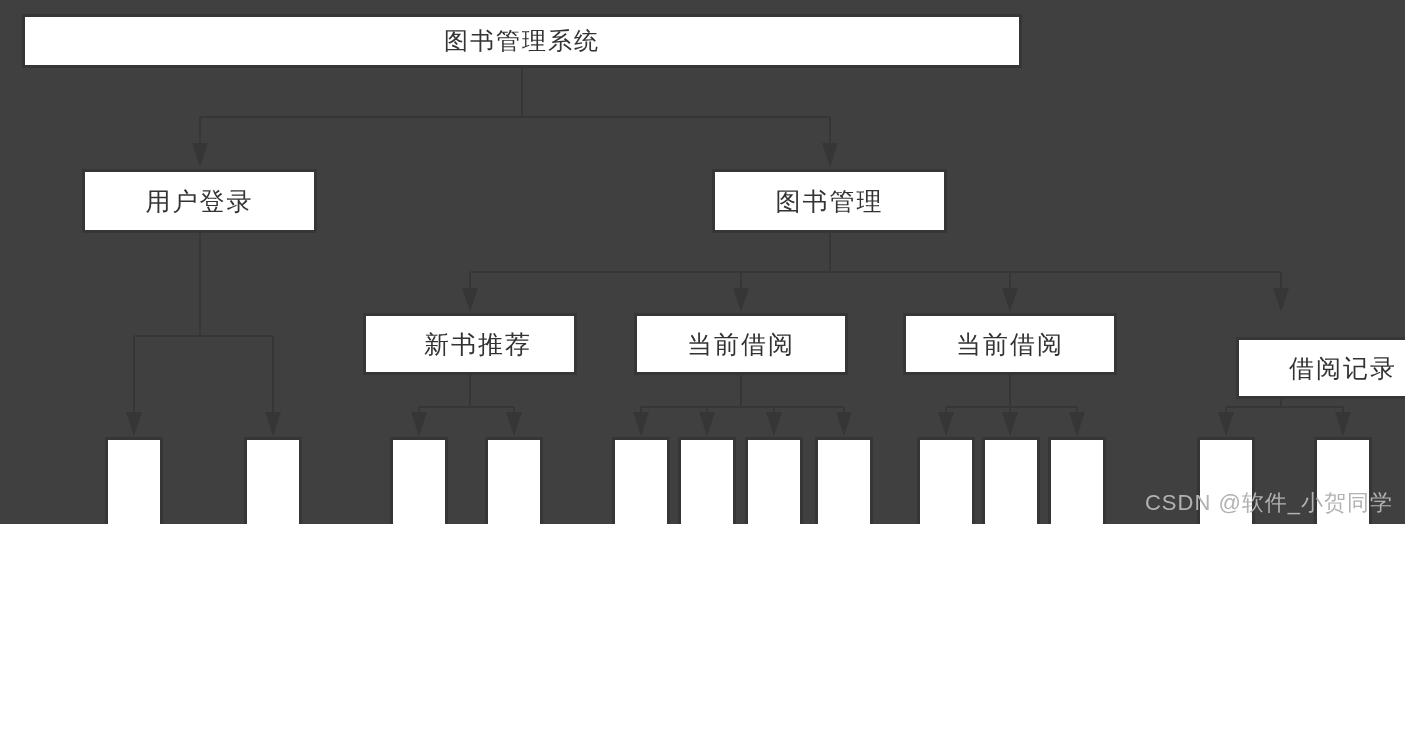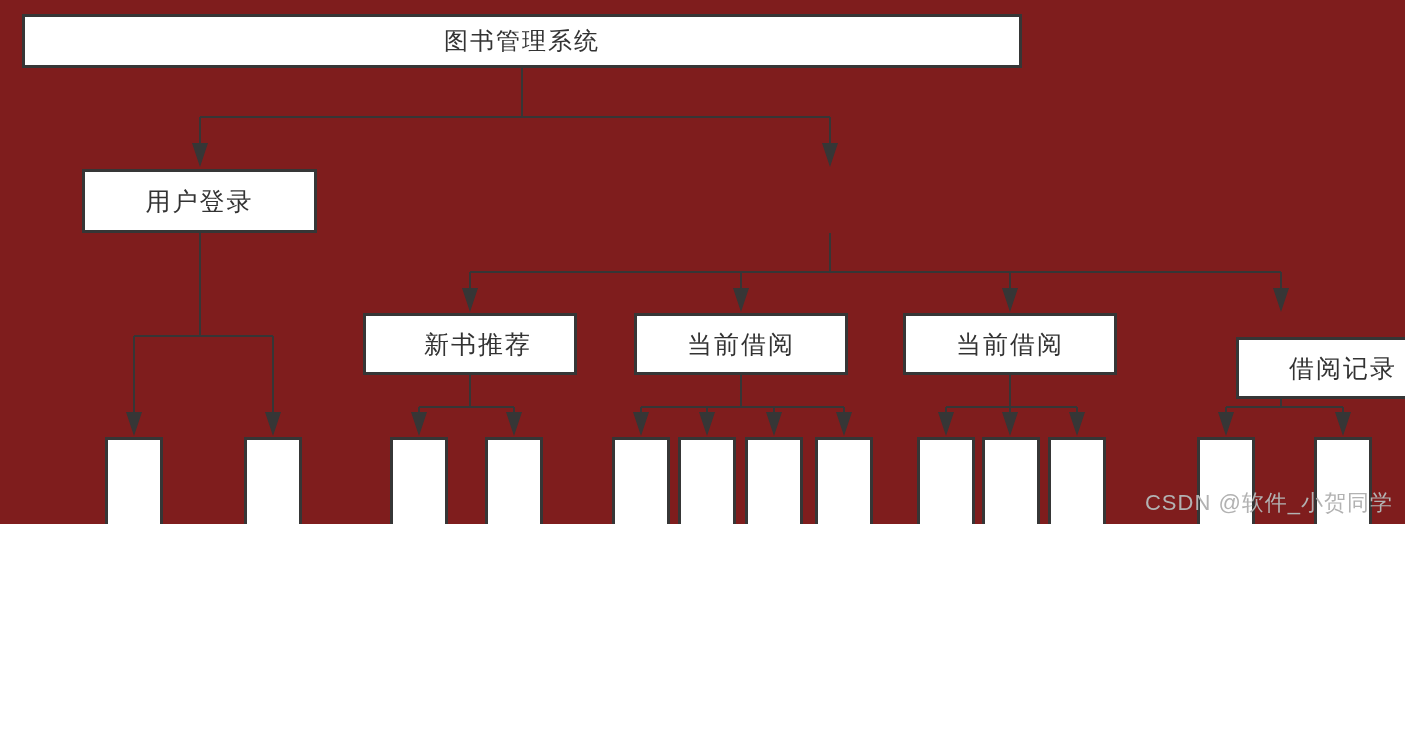--- a/index.html
+++ b/index.html
@@ -4,21 +4,21 @@
 <style>
   html, body {
     margin: 0;
     padding: 0;
     background: #ffffff;
   }
   #canvas {
     position: relative;
     width: 1405px;
     height: 524px;
-    background: #7f1d1d;
+    background: #404040;
     font-family: "Liberation Sans", "DejaVu Sans", sans-serif;
     overflow: hidden;
   }
   #wires {
     position: absolute;
     left: 0;
     top: 0;
     width: 1405px;
     height: 747px;
   }
@@ -108,20 +108,23 @@
     </g>
   </svg>
 
   <div class="box hbox root-box" style="left:22px; top:14px; width:1000px; height:54px;">
     <span>图书管理系统</span>
   </div>
 
   <div class="box hbox" style="left:82px; top:169px; width:235px; height:64px;">
     <span>用户登录</span>
   </div>
+  <div class="box hbox" style="left:712px; top:169px; width:235px; height:64px;">
+    <span>图书管理</span>
+  </div>
 
   <div class="box hbox" style="left:363px; top:313px; width:214px; height:62px;padding-left:16px;">
     <span>新书推荐</span>
   </div>
   <div class="box hbox" style="left:634px; top:313px; width:214px; height:62px;">
     <span>当前借阅</span>
   </div>
   <div class="box hbox" style="left:903px; top:313px; width:214px; height:62px;align-items:center;">
     <span>当前借阅</span>
   </div>

